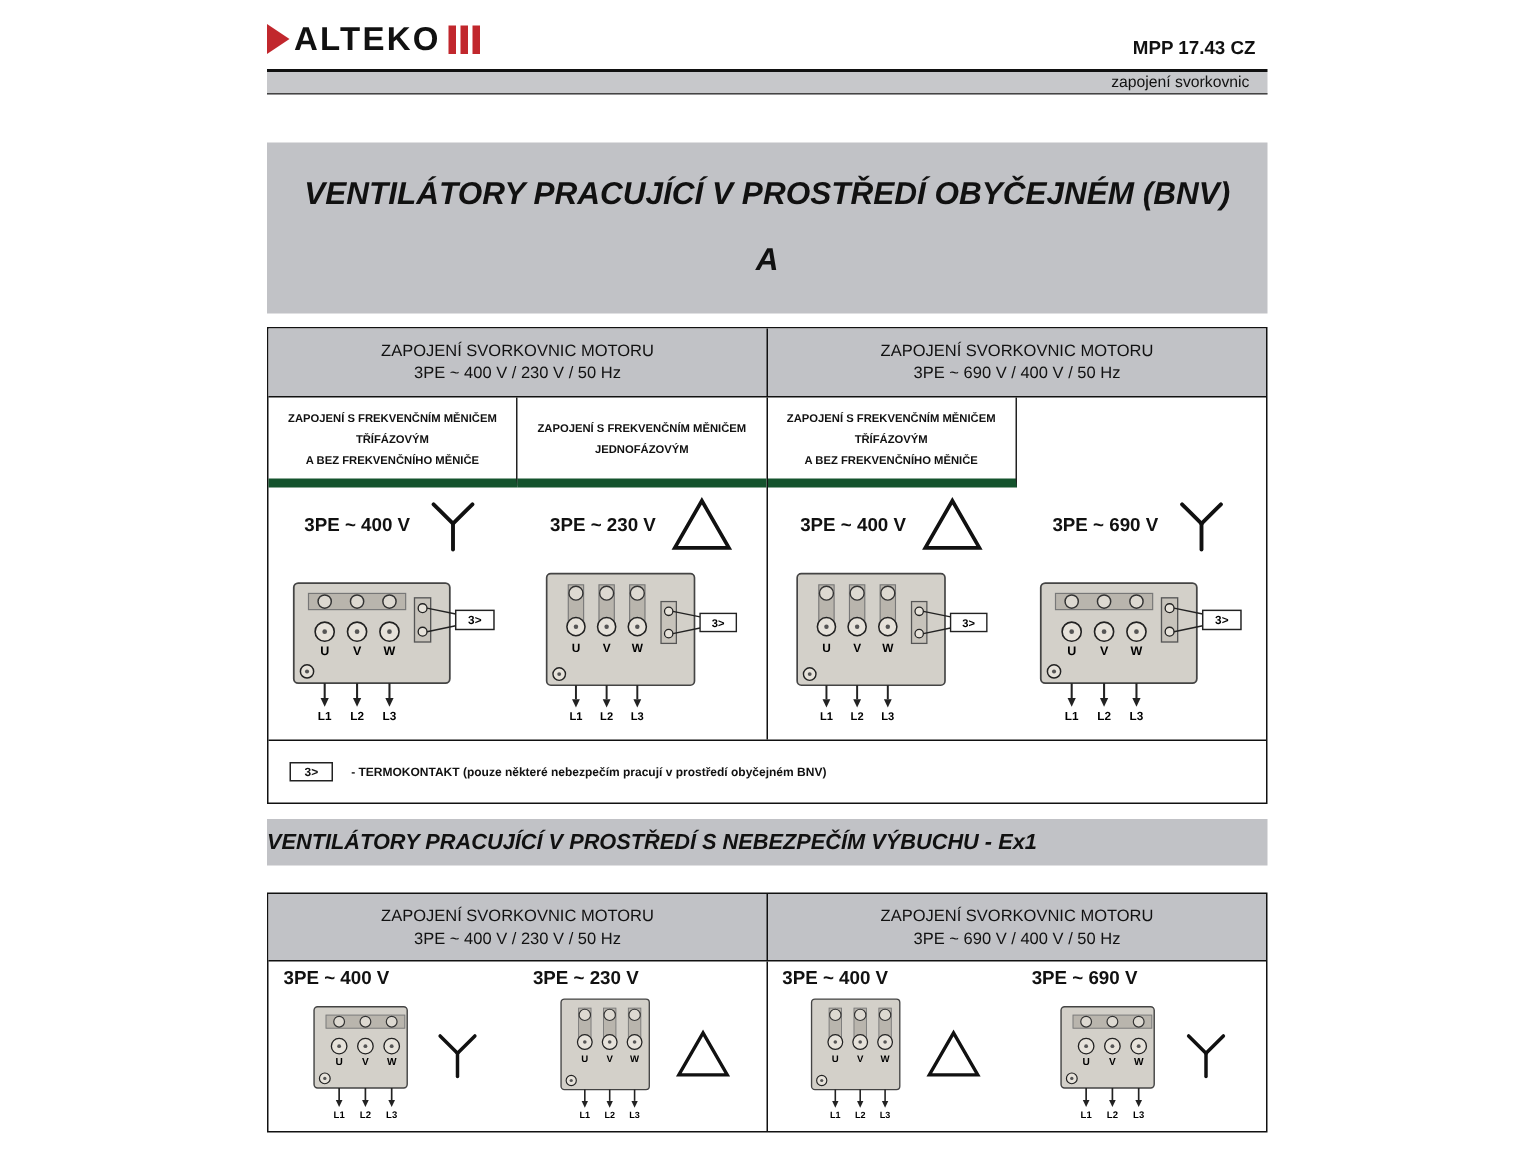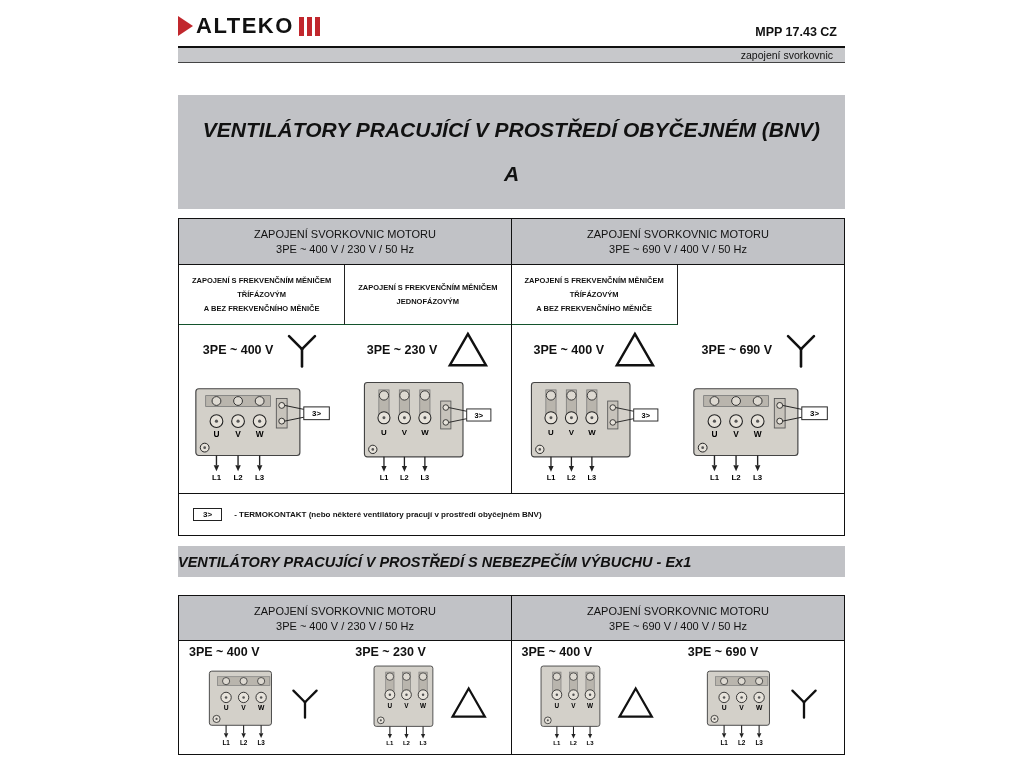--- a/index.html
+++ b/index.html
@@ -30,21 +30,21 @@
   
   .table1{position:absolute;top:218px;left:0;right:0;height:318px;border:1.5px solid #111;
           box-sizing:border-box;background:#fff;display:flex;flex-direction:column;}
   .thead{display:flex;height:45px;border-bottom:1.5px solid #111;flex:0 0 auto;}
   .th{flex:1;background:#c1c2c6;display:flex;flex-direction:column;justify-content:center;
       align-items:center;gap:3px;font-size:11px;font-weight:normal;}
   .th:first-child{border-right:1.5px solid #111;}
   .tbody1{display:flex;height:228px;flex:0 0 auto;}
   .tbody1 .col{width:25%;box-sizing:border-box;display:flex;flex-direction:column;}
   .col.mid{border-right:1.5px solid #111;}
-  .caption{height:60px;box-sizing:border-box;border-right:1px solid #222;border-bottom:1px solid #14532d;
+  .caption{height:60px;box-sizing:border-box;border-right:1px solid #222;border-bottom:6px solid #14532d;
            display:flex;flex-direction:column;justify-content:center;gap:5px;text-align:center;
            font-size:7.5px;font-weight:bold;padding:4px 5px;}
   .col.mid .caption{border-right:none;}
   .caption-spacer{height:60px;}
   .volt{height:50px;display:flex;align-items:center;justify-content:center;gap:10px;}
   .vlabel{font-size:12.5px;font-weight:bold;white-space:nowrap;}
   .sym .symsvg{height:38px;width:auto;display:block;}
   .board{display:flex;justify-content:center;}
   .board-lg .boardsvg{height:106px;width:auto;display:block;}
   .tnote{border-top:1.5px solid #111;flex:1;display:flex;align-items:center;gap:12px;padding:0 14px;}
@@ -316,21 +316,21 @@
               <polygon points="70.2,92 75.8,92 73,98" fill="#222"></polygon>
               <text x="73" y="107" text-anchor="middle" font-size="8" font-family="Liberation Sans, sans-serif" font-weight="bold">L3</text>
             </svg>
           </div>
       </div>
     </div>
 
     <div class="tnote">
       <span class="marker">3&gt;</span>
       <div class="notelines">
-        <div>- TERMOKONTAKT (nebo některé ventilátory pracují v prostředí obyčejném BNV)</div>
+        <div>- TERMOKONTAKT (pouze některé nebezpečím pracují v prostředí obyčejném BNV)</div>
       </div>
     </div>
   </div>
 
   <div class="title-box2">
     <span>VENTILÁTORY PRACUJÍCÍ V PROSTŘEDÍ S NEBEZPEČÍM VÝBUCHU - Ex1</span>
   </div>
 
   <div class="table2">
     <div class="thead">

